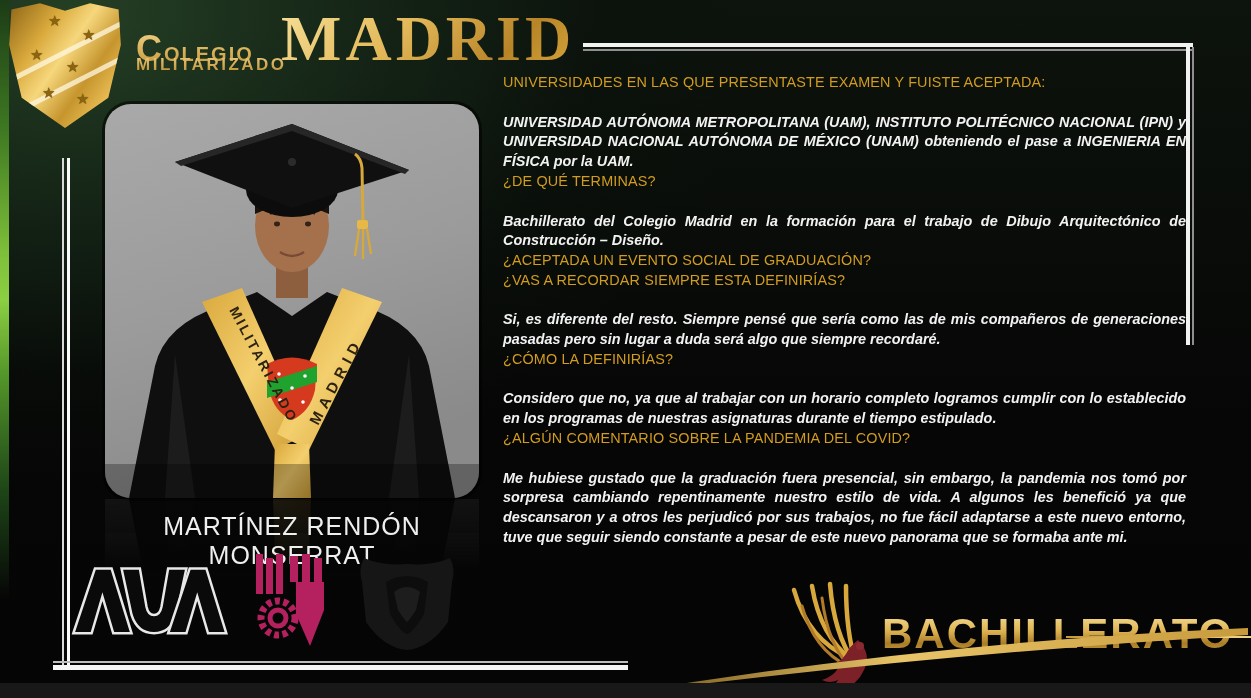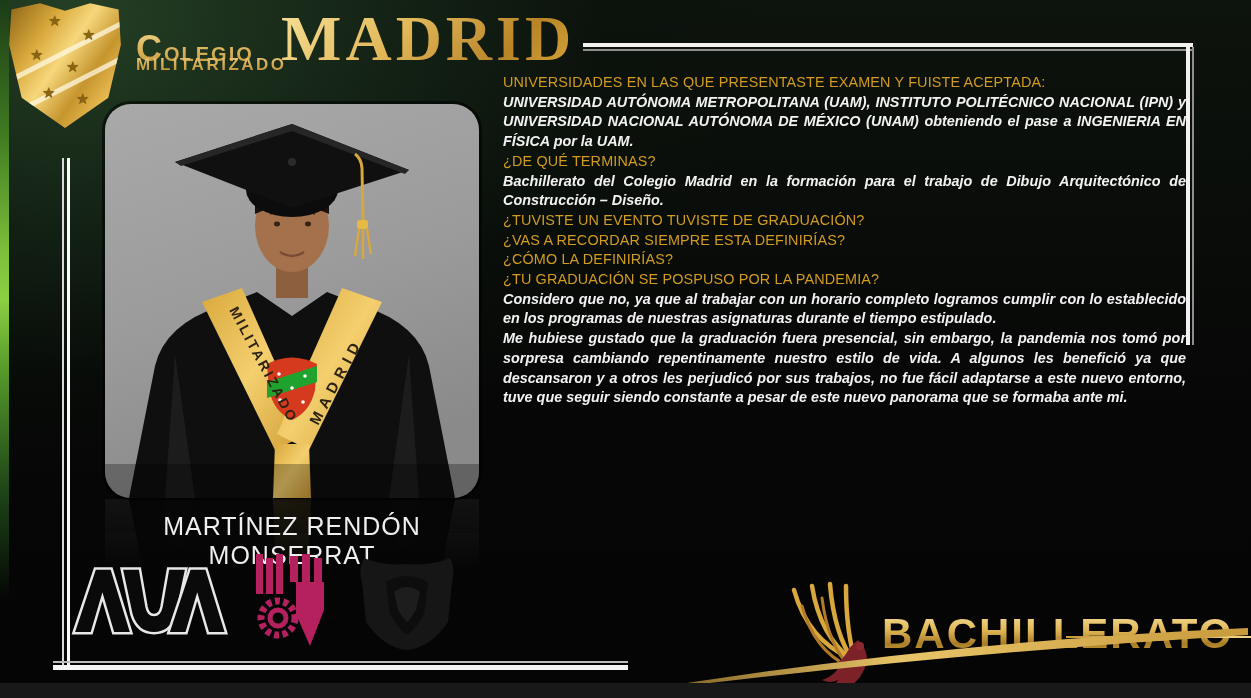--- a/index.html
+++ b/index.html
@@ -48,21 +48,21 @@
   .student-name{position:absolute;left:85px;top:512px;width:414px;text-align:center;
     font-size:25px;font-weight:400;letter-spacing:1px;color:#efefef;}
   
   .logo{position:absolute;}
   .uam{left:70px;top:557px;}
   .ipn{left:250px;top:552px;}
   .unam{left:356px;top:552px;}
   
   .qa{position:absolute;left:503px;top:73px;width:683px;text-align:justify;}
   .qa-q{color:#d29c1e;font-size:14.4px;line-height:19.7px;font-weight:400;letter-spacing:.15px;}
-  .qa-a{color:#f2f2f2;font-size:14.4px;line-height:19.7px;font-weight:700;font-style:italic;}
+  .qa-a{color:#f2f2f2;font-size:14.4px;line-height:19.7px;font-weight:700;font-style:italic;margin-top:20px;}
   
   .eagle{position:absolute;left:788px;top:580px;}
   .bachillerato{position:absolute;left:882px;top:610px;font-weight:700;font-size:42px;letter-spacing:2px;
     background:linear-gradient(180deg,#f4dc96 8%,#e0b654 42%,#a97d27 70%,#d8ab48 100%);
     -webkit-background-clip:text;background-clip:text;color:transparent;}
   .gold-line{position:absolute;left:1066px;top:636px;width:185px;height:2px;background:linear-gradient(90deg,#c79a3c,#f0d488);}
   .swoosh{position:absolute;left:600px;top:616px;}
   .bottom-strip{position:absolute;left:0;top:683px;width:1251px;height:15px;background:#181818;}
 </style>
 </head>
@@ -241,25 +241,26 @@
       <path d="M30,30 Q51,18 72,30 L68,62 Q58,80 51,82 Q44,80 34,62 Z" fill="#0d0d0d"></path>
       <path d="M38,40 Q51,30 64,40 L60,58 Q52,70 51,70 Q50,70 42,58 Z" fill="#1d1d1d"></path>
     </svg>
   </div>
 
   <div class="qa">
       <div class="qa-q">UNIVERSIDADES EN LAS QUE PRESENTASTE EXAMEN Y FUISTE ACEPTADA:</div>
       <div class="qa-a">UNIVERSIDAD AUTÓNOMA METROPOLITANA (UAM), INSTITUTO POLITÉCNICO NACIONAL (IPN) y UNIVERSIDAD NACIONAL AUTÓNOMA DE MÉXICO (UNAM) obteniendo el pase a INGENIERIA EN FÍSICA por la UAM.</div>
       <div class="qa-q">¿DE QUÉ TERMINAS?</div>
       <div class="qa-a">Bachillerato del Colegio Madrid en la formación para el trabajo de Dibujo Arquitectónico de Construcción – Diseño.</div>
-      <div class="qa-q">¿TUVISTE UN EVENTO TUVISTE DE GRADUACIÓN?</div>
+      <div class="qa-q">¿ACEPTADA UN EVENTO SOCIAL DE GRADUACIÓN?</div>
       <div class="qa-q">¿VAS A RECORDAR SIEMPRE ESTA DEFINIRÍAS?</div>
+      <div class="qa-a">Si, es diferente del resto. Siempre pensé que sería como las de mis compañeros de generaciones pasadas pero sin lugar a duda será algo que siempre recordaré.</div>
       <div class="qa-q">¿CÓMO LA DEFINIRÍAS?</div>
-      <div class="qa-q">¿TU GRADUACIÓN SE POSPUSO POR LA PANDEMIA?</div>
       <div class="qa-a">Considero que no, ya que al trabajar con un horario completo logramos cumplir con lo establecido en los programas de nuestras asignaturas durante el tiempo estipulado.</div>
+      <div class="qa-q">¿ALGÚN COMENTARIO SOBRE LA PANDEMIA DEL COVID?</div>
       <div class="qa-a">Me hubiese gustado que la graduación fuera presencial, sin embargo, la pandemia nos tomó por sorpresa cambiando repentinamente nuestro estilo de vida. A algunos les benefició ya que descansaron y a otros les perjudicó por sus trabajos, no fue fácil adaptarse a este nuevo entorno, tuve que seguir siendo constante a pesar de este nuevo panorama que se formaba ante mi.</div>
     </div>
 
   <div class="eagle">
     <svg width="100" height="118" viewBox="0 0 100 118">
       <g stroke="#d8a83c" stroke-width="4.5" fill="none" stroke-linecap="round">
         <path d="M62,78 Q20,60 6,10"></path>
         <path d="M64,80 Q32,56 24,6"></path>
         <path d="M66,82 Q46,54 42,4"></path>
         <path d="M68,84 Q58,52 58,6"></path>

